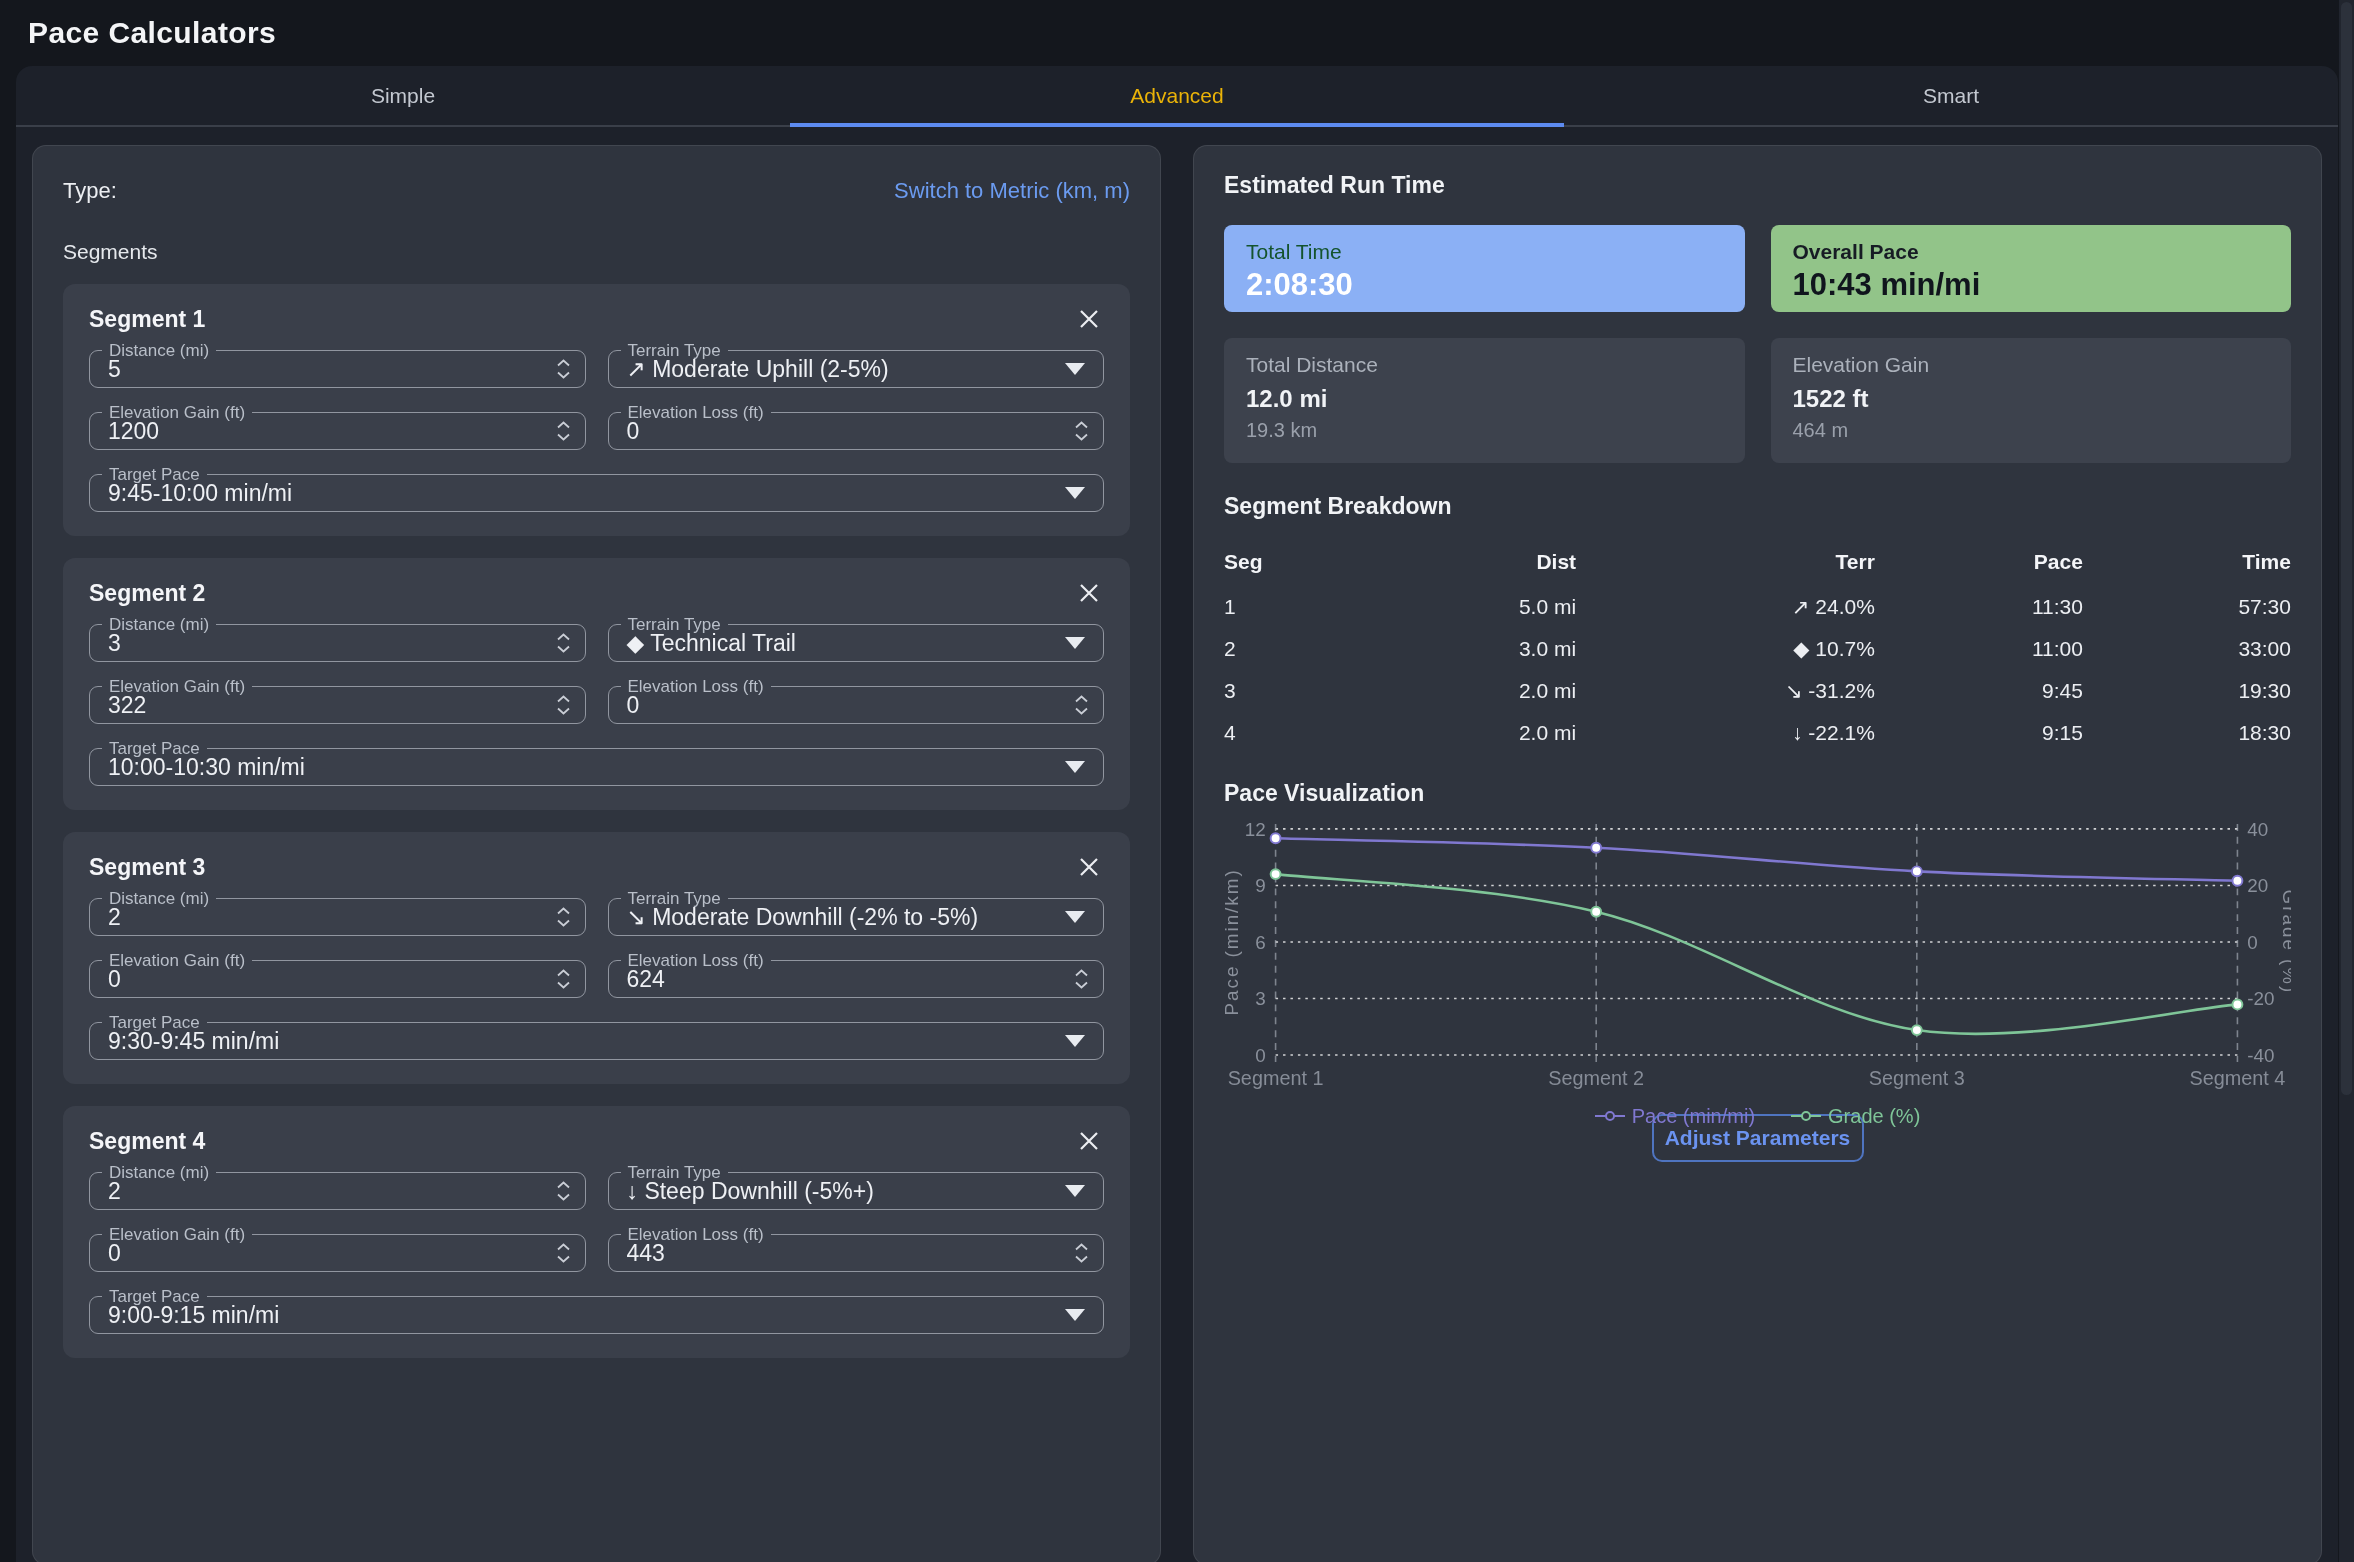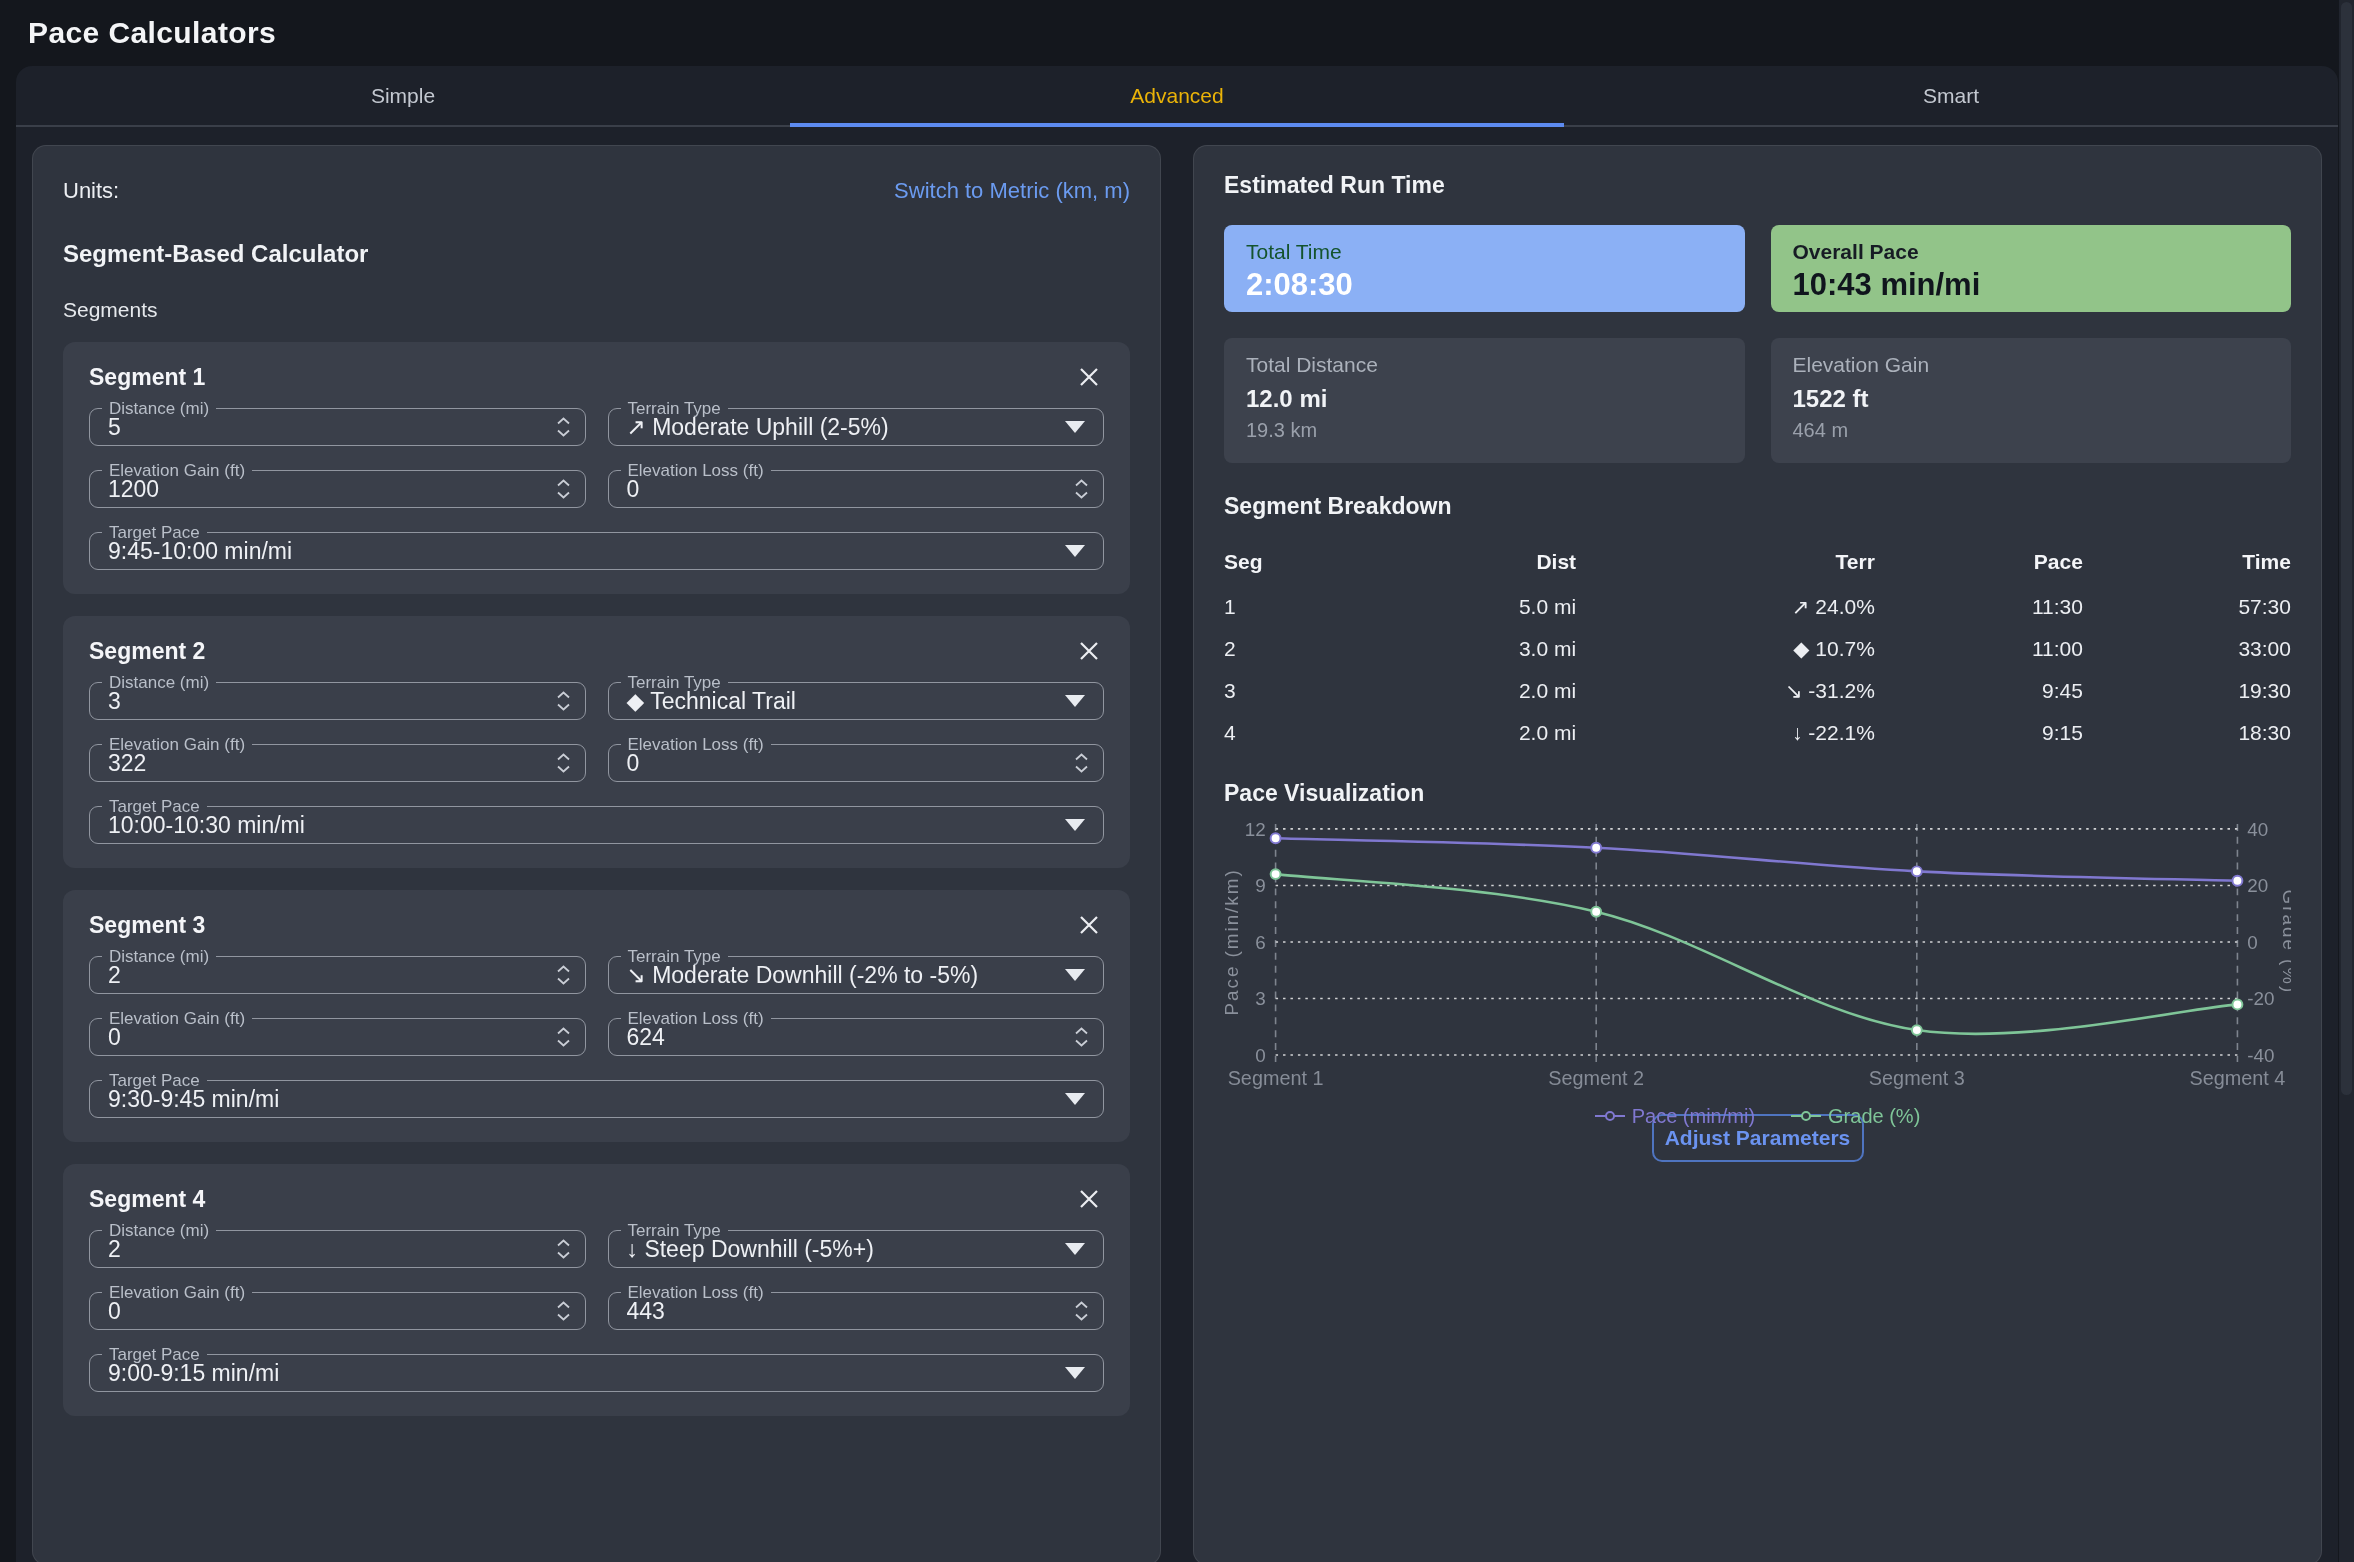--- a/index.html
+++ b/index.html
@@ -112,24 +112,23 @@
   <div class="tabbar">
     <div class="tab">Simple</div>
     <div class="tab active">Advanced</div>
     <div class="tab">Smart</div>
   </div>
 
   <div class="panels">
 
     <div class="panel">
       <div class="units-row">
-        <span class="units-label">Units:</span>
+        <span class="units-label">Type:</span>
         <span class="units-link">Switch to Metric (km, m)</span>
       </div>
-      <div class="calc-title">Segment-Based Calculator</div>
       <div class="segments-heading">Segments</div>
 
       <div class="segment-card">
         <div class="card-head">
           <span class="seg-title">Segment 1</span>
           <button class="close-btn"><svg width="26" height="26" viewBox="0 0 26 26">
                 <path d="M5 5 L21 21 M21 5 L5 21" stroke="#eceef2" stroke-width="2.2" fill="none"></path>
               </svg></button>
         </div>
         <div class="field-grid">

